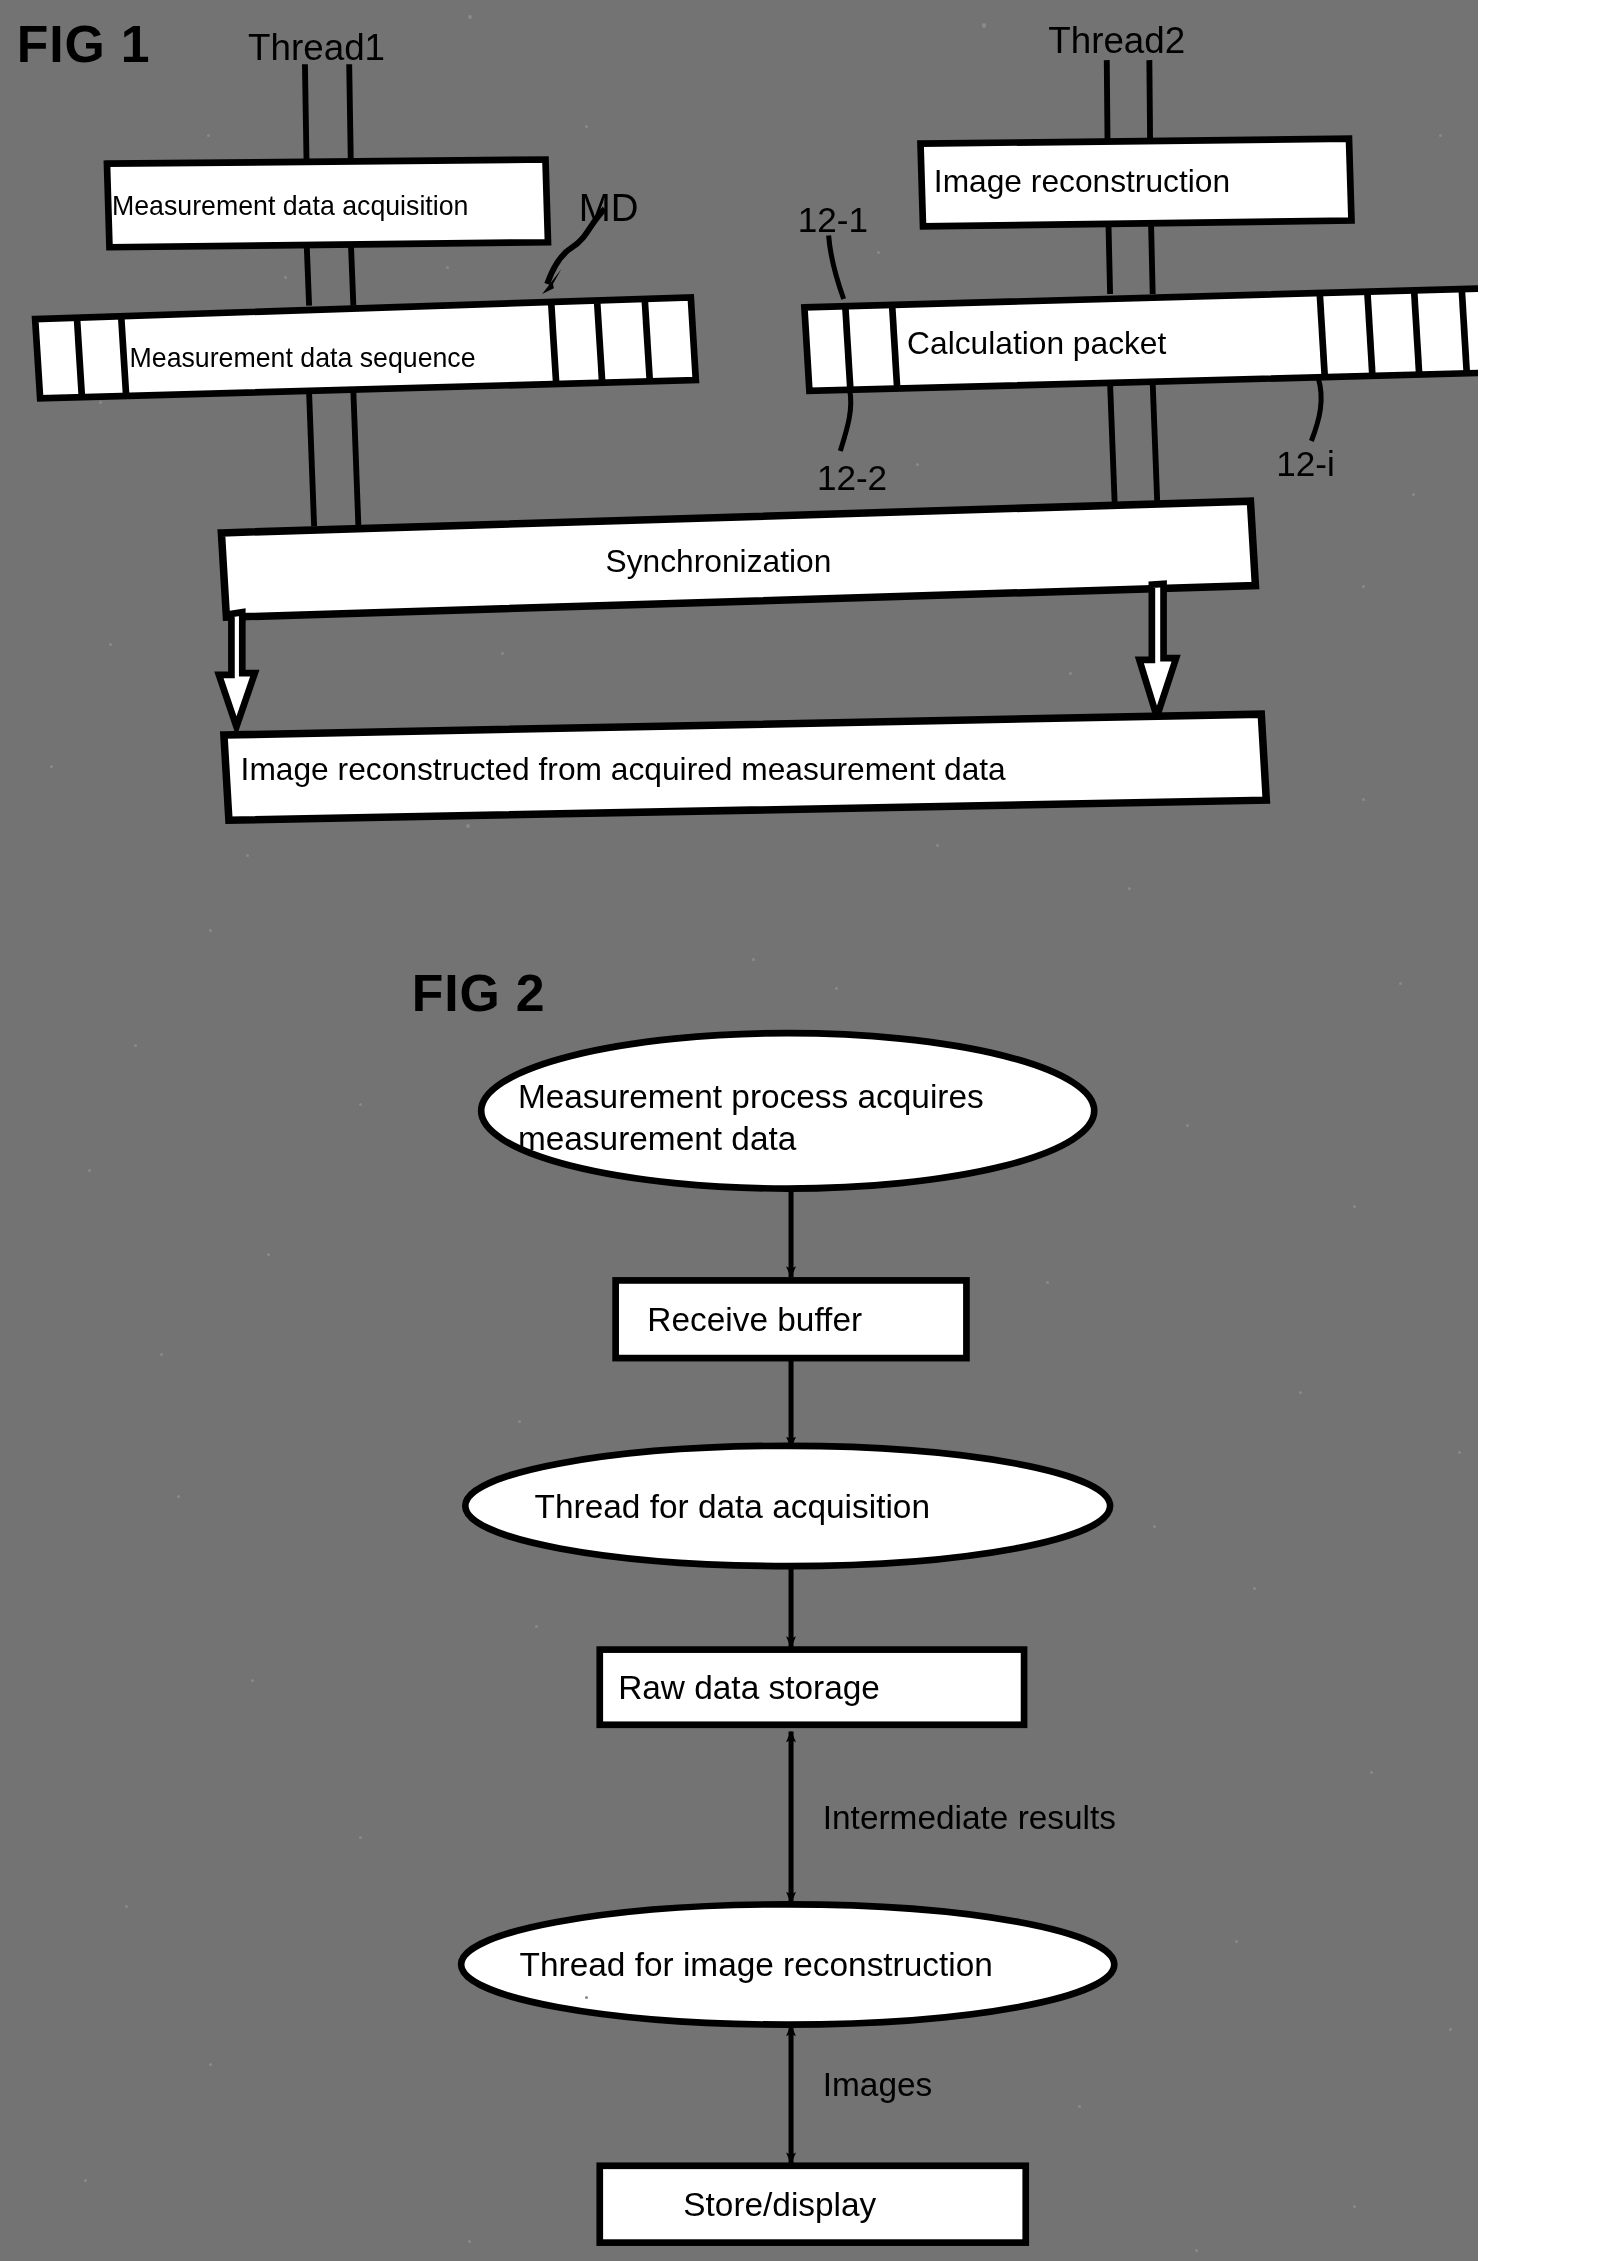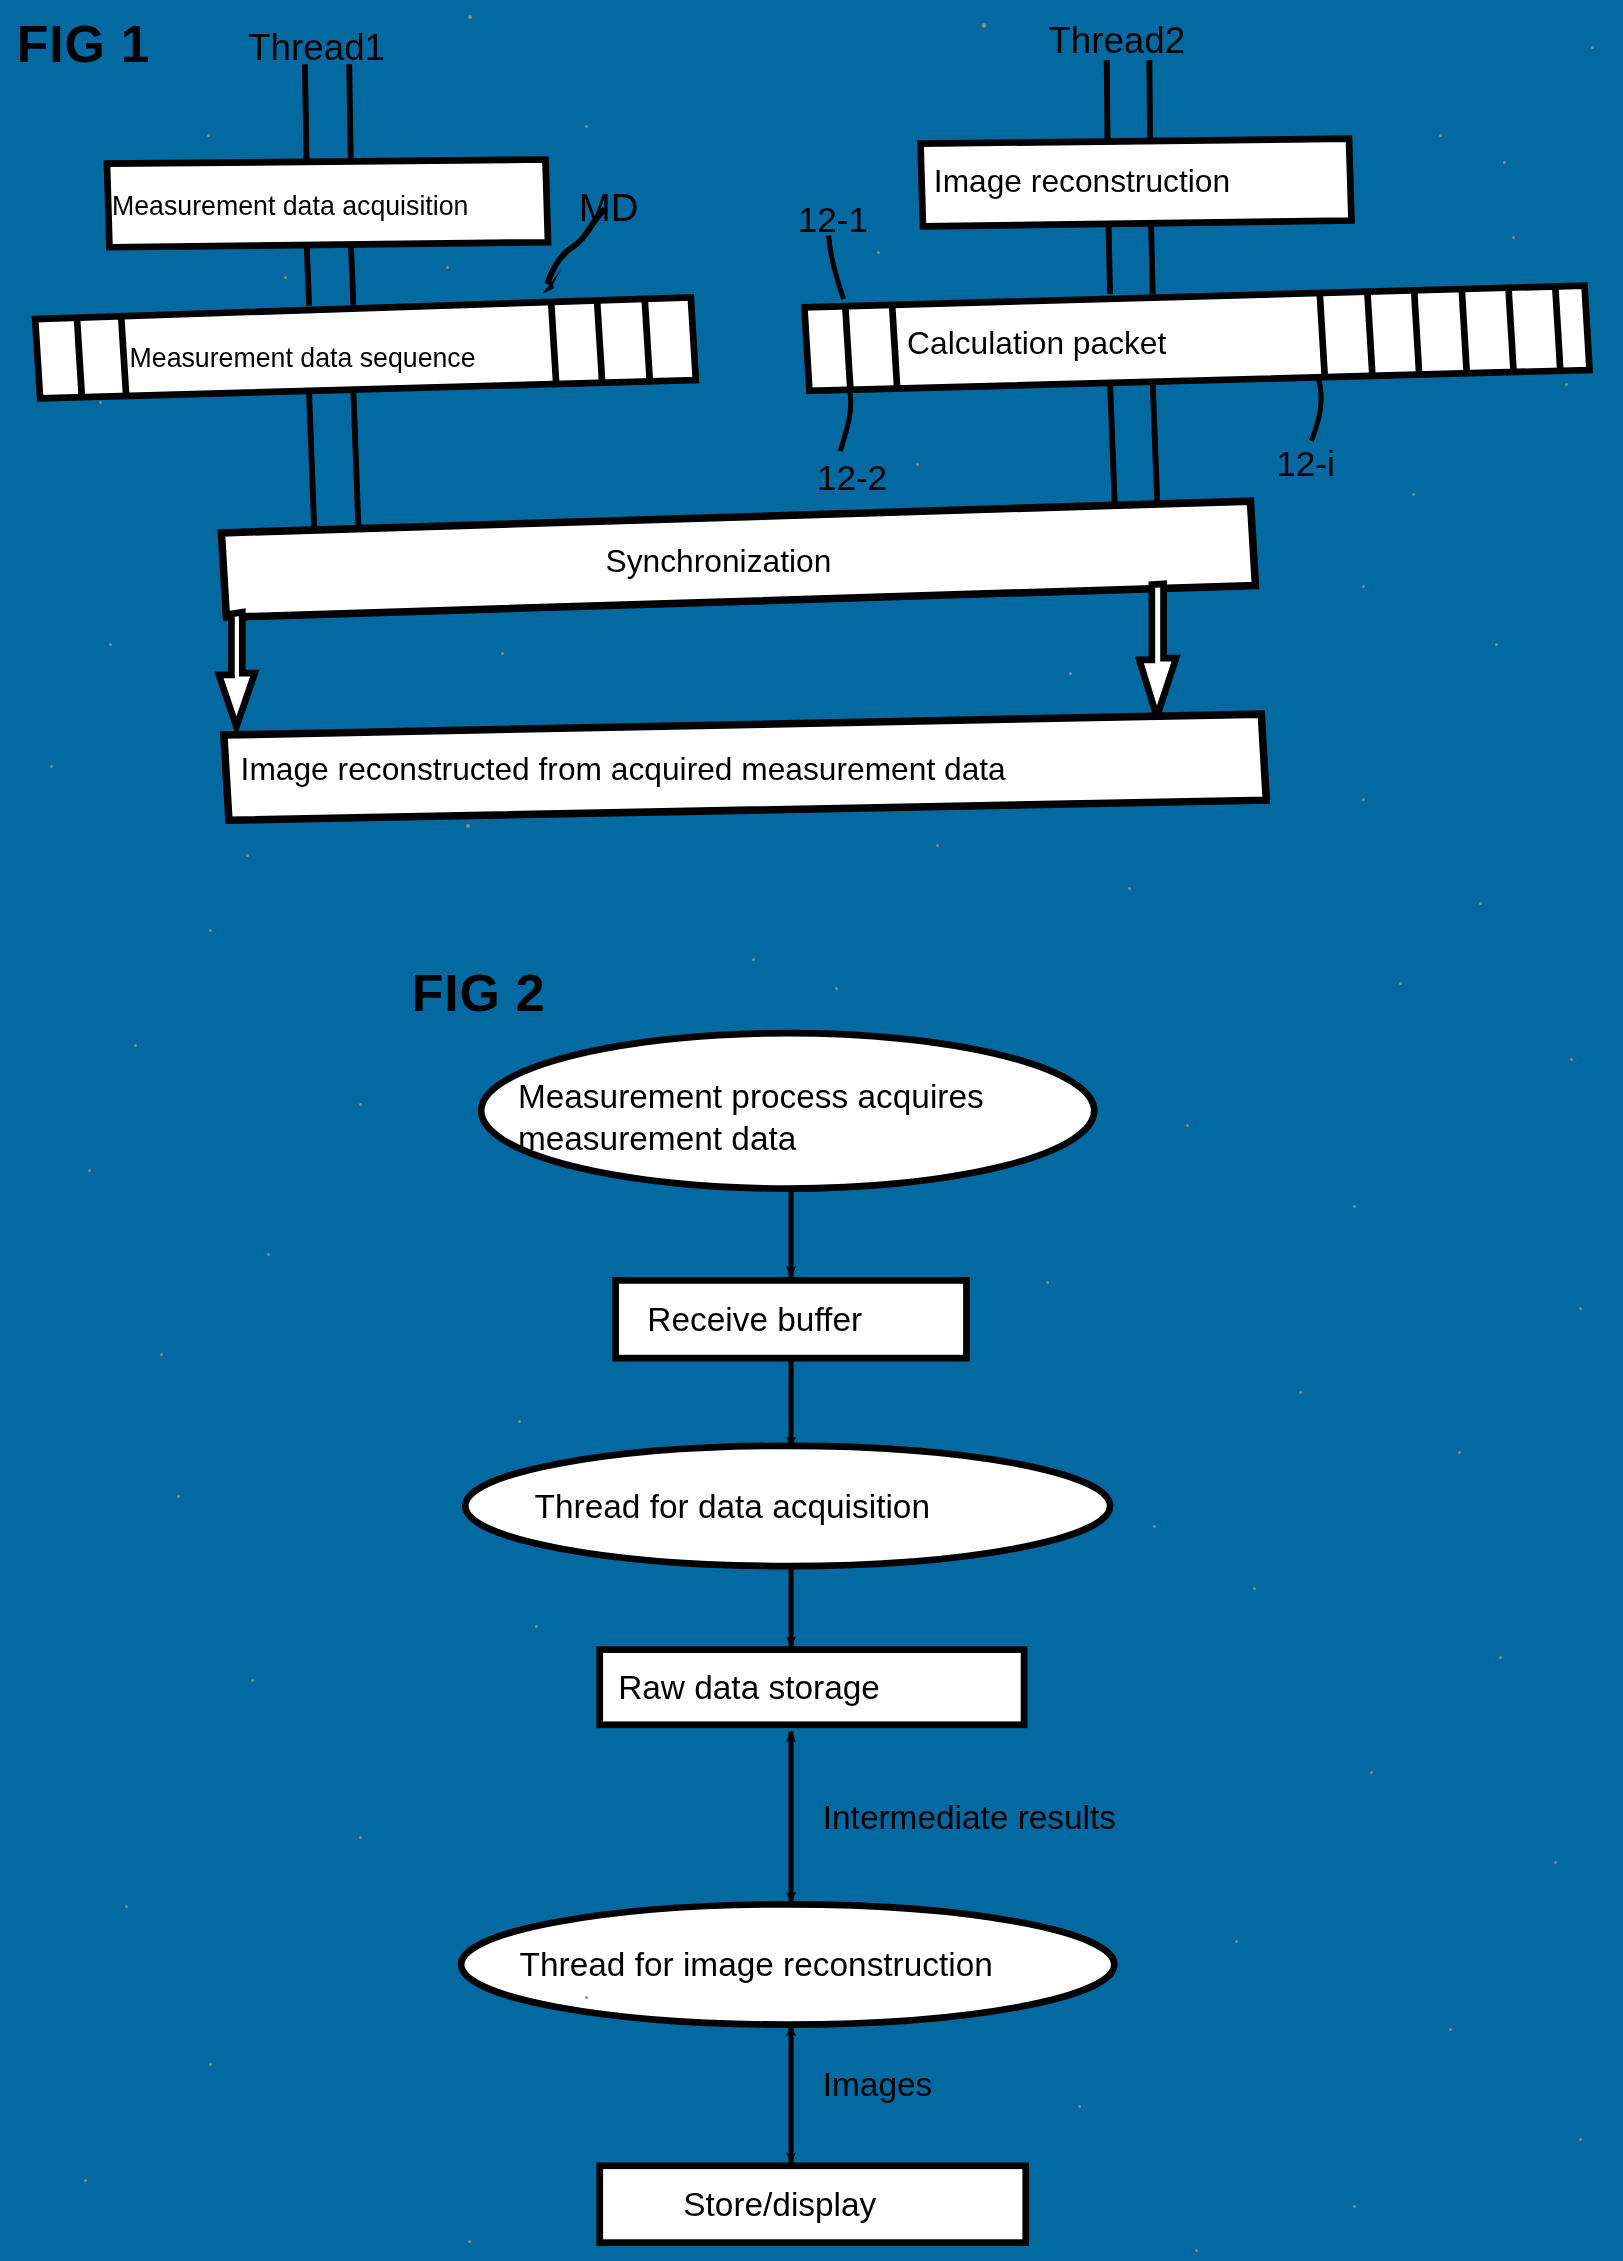--- a/index.html
+++ b/index.html
@@ -7,23 +7,23 @@
     margin: 0;
     padding: 0;
     background: #ffffff;
   }
   body {
     font-family: "Liberation Sans", sans-serif;
     color: #000000;
   }
   #page {
     position: relative;
-    width: 1623px;
+    width: 1478px;
     height: 2261px;
-    background: #0369a1;
+    background: #737373;
     overflow: hidden;
   }
   #page svg {
     position: absolute;
     top: 0;
     left: 0;
     width: 1623px;
     height: 2261px;
   }
   .fig-label {

